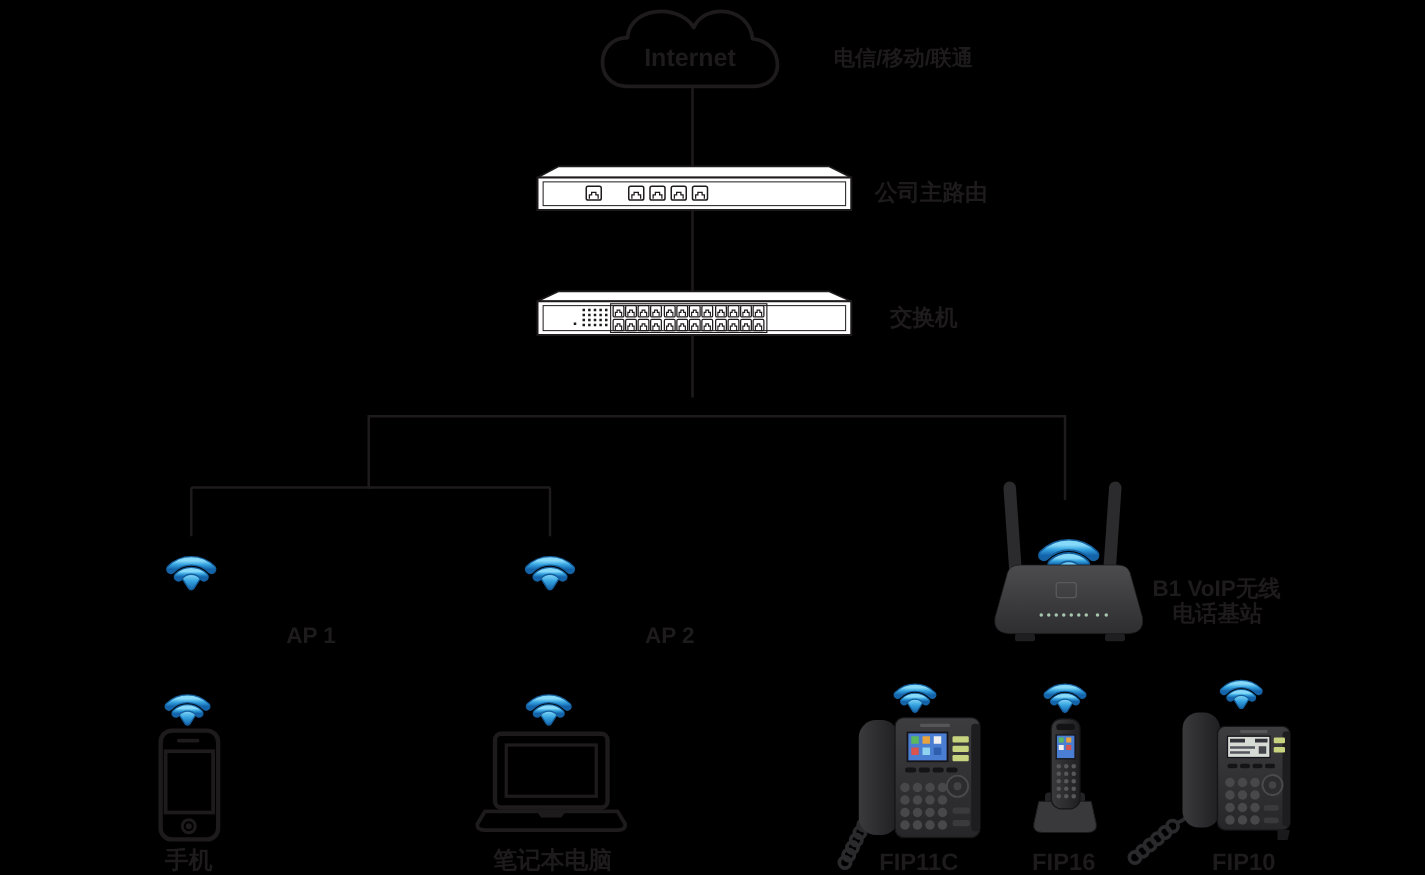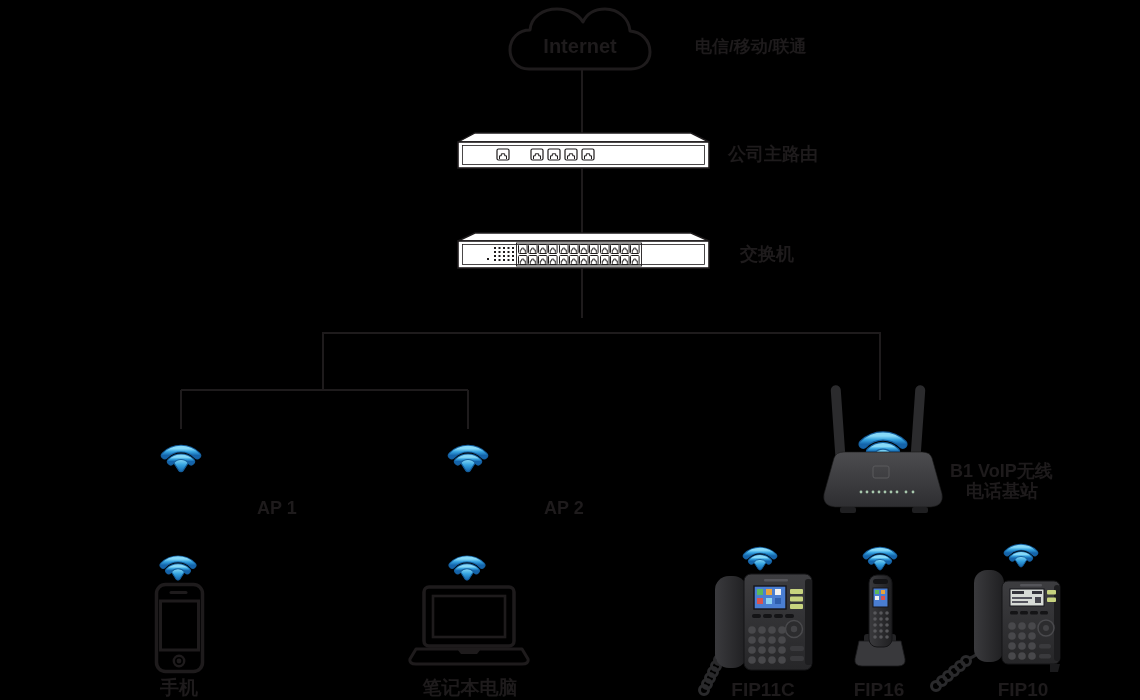--- a/index.html
+++ b/index.html
@@ -1,16 +1,16 @@
 <!DOCTYPE html>
 <html><head>
 <meta charset="utf-8">
 <style>
   html,body{margin:0;padding:0;background:#000;}
-  #canvas{position:relative;width:1064px;height:700px;background:#000;overflow:hidden;padding-left:28px;}
+  #canvas{position:relative;width:1064px;height:700px;background:#000;overflow:hidden;}
   svg{display:block;}
   text{font-family:"Liberation Sans","DejaVu Sans",sans-serif;fill:#1e1b1c;}
   .lbl{font-weight:bold;font-size:18px;}
   .lbl-internet{font-weight:bold;font-size:20px;}
   .lbl-ap{font-weight:bold;font-size:18px;}
   .lbl-dev{font-weight:bold;font-size:19px;}
   .wire{stroke:#1e1b1c;stroke-width:2;fill:none;}
   .outline{stroke:#1e1b1c;fill:#ffffff;}
 </style>
 </head>

